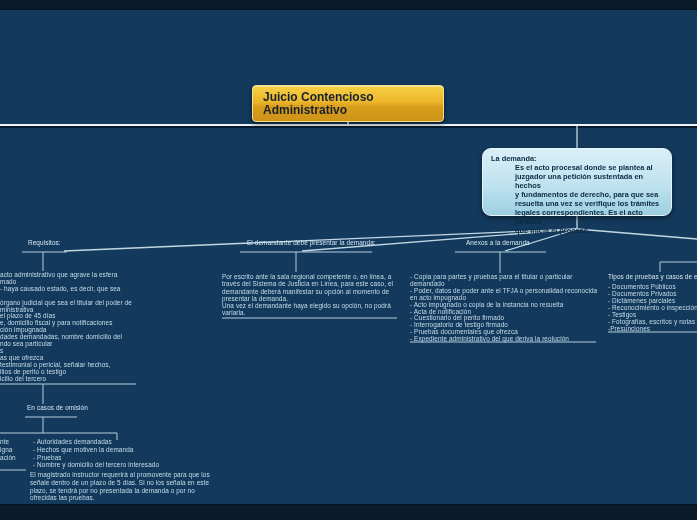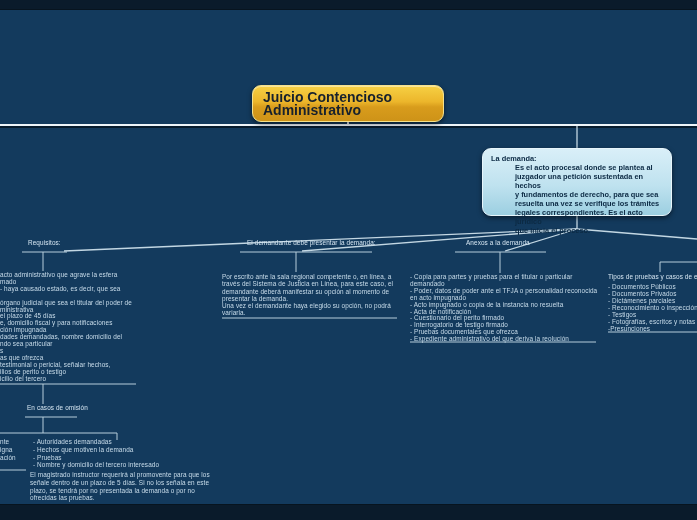--- a/index.html
+++ b/index.html
@@ -12,25 +12,25 @@
   #top-bar{top:0;height:9px;border-bottom:1px solid #07141f;}
   #bottom-bar{top:504px;height:16px;border-top:1px solid #07141f;}
   #connectors{position:absolute;left:0;top:0;z-index:1;}
   .node-text{
     position:absolute; z-index:2; color:#c9ddeb; font-size:6.4px;
     line-height:6.9px; white-space:pre; letter-spacing:0.1px;
   }
   .branch-label{color:#d6e6f2;}
   #root-node{
     position:absolute; z-index:3; left:252px; top:85px; width:192px; height:37px;
-    border-radius:9px; box-sizing:border-box;
+    border-radius:4px; box-sizing:border-box;
     background:linear-gradient(180deg,#f6d044 0%,#ecb62b 45%,#d89c1c 60%,#ce9318 100%);
     border:1px solid #f4e08c;
     box-shadow:0 2px 5px rgba(0,0,0,0.55), inset 0 1px 0 rgba(255,255,255,0.45);
-    color:#17212d; font-weight:bold; font-size:14px; line-height:13px;
+    color:#17212d; font-weight:bold; font-size:12px; line-height:13px;
     padding:5px 8px 8px 10px;
   }
   #demanda-node{
     position:absolute; z-index:3; left:482px; top:148px; width:190px; height:68px;
     border-radius:9px; box-sizing:border-box;
     background:linear-gradient(180deg,#d9eff8 0%,#bfe2ef 55%,#9ccfe1 100%);
     border:1px solid #e7f5fb;
     box-shadow:0 2px 5px rgba(0,0,0,0.5);
     color:#0c2a44; font-weight:bold; font-size:7.4px; line-height:9px;
     padding:5px 9px 0 8px;

